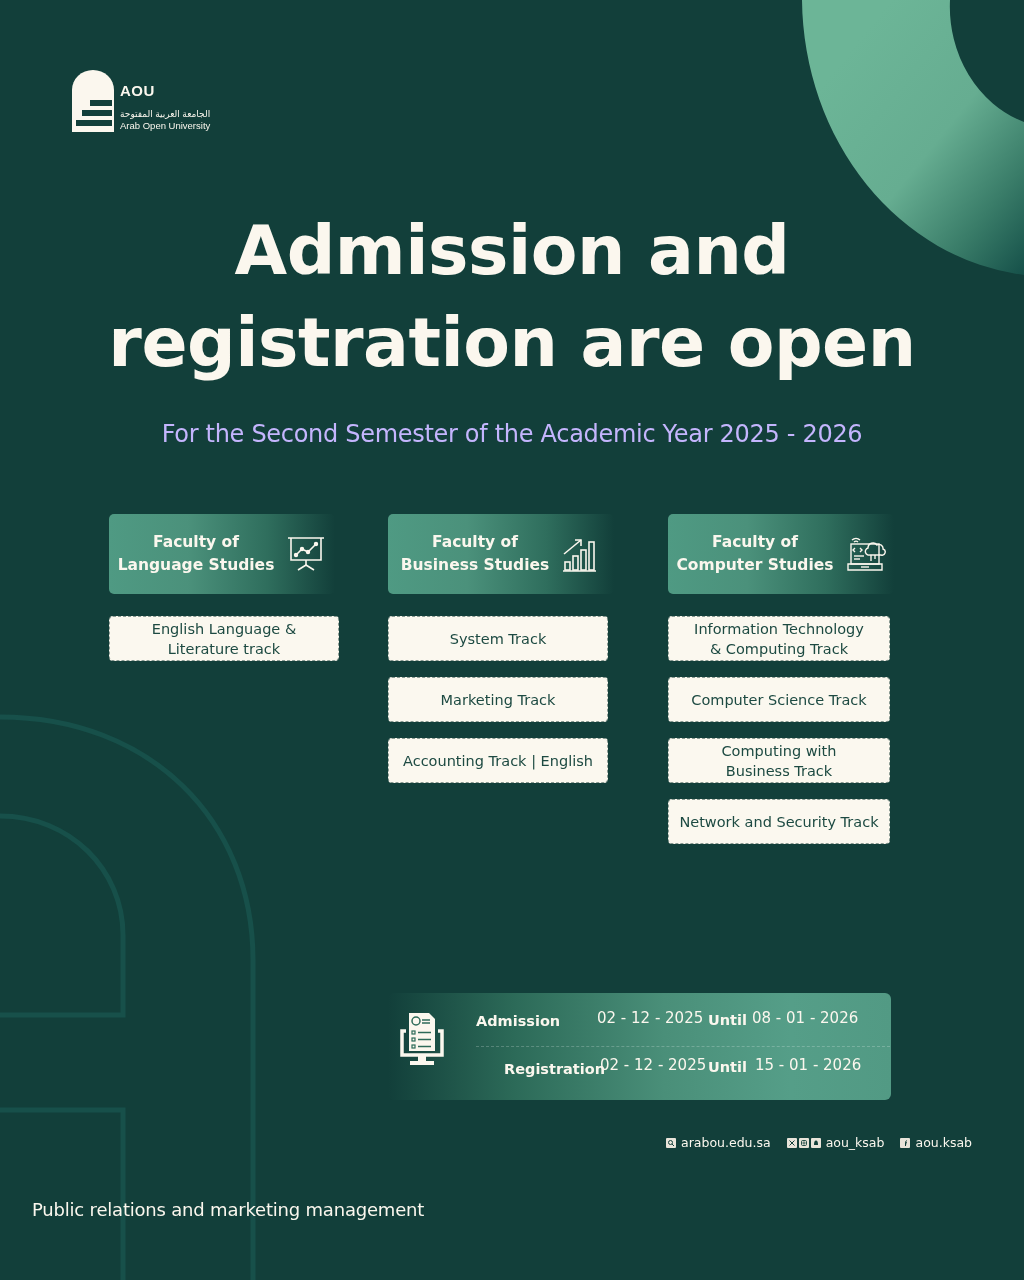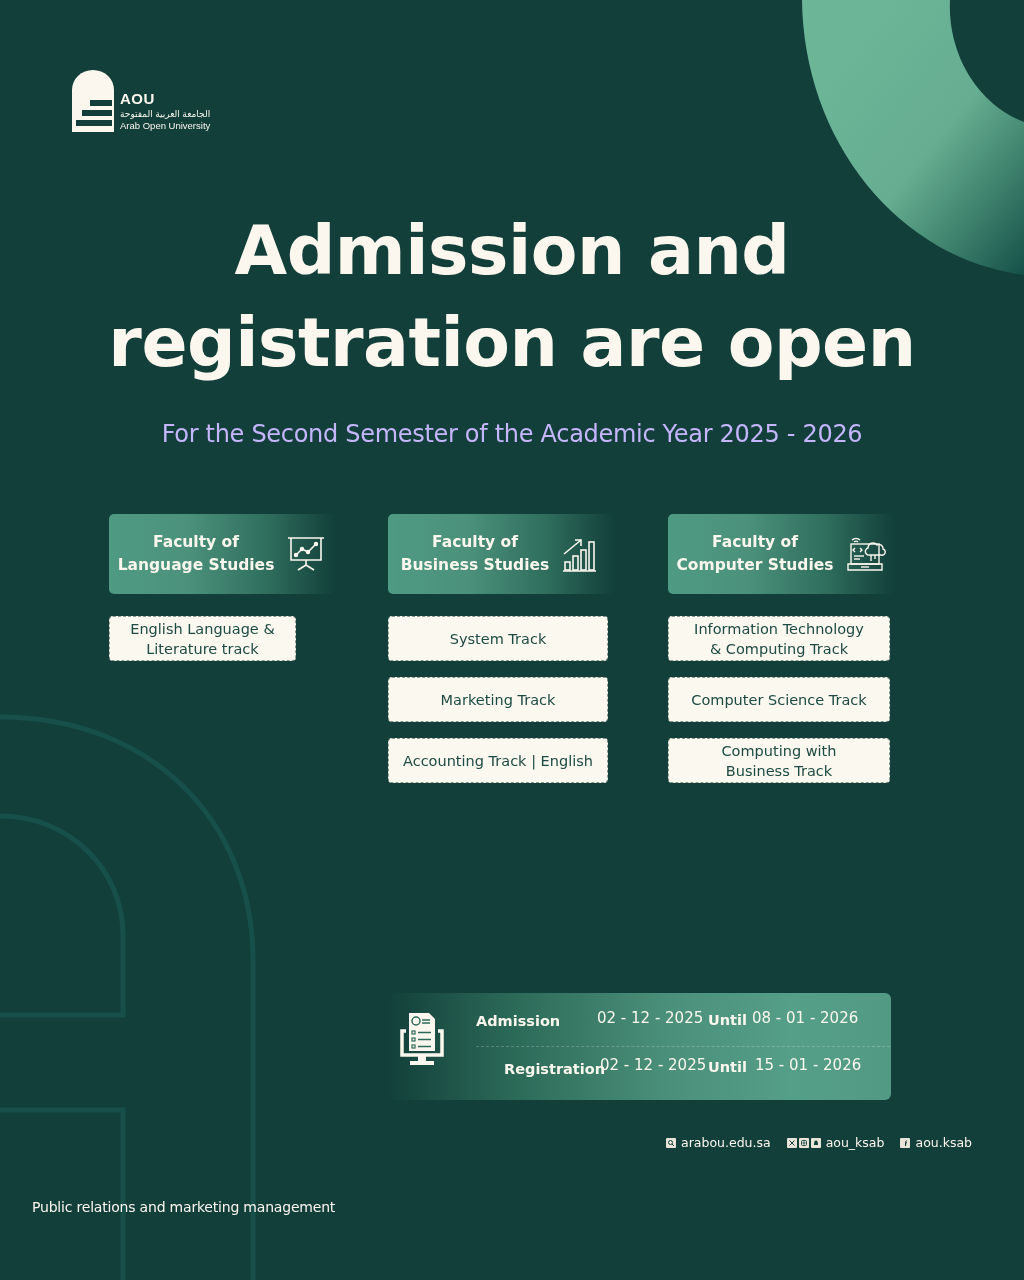--- a/index.html
+++ b/index.html
@@ -10,21 +10,21 @@
     color: #fbf7ee;
     position: relative;
   }
   .bg-deco { position: absolute; left: 0; top: 0; width: 1024px; height: 1280px; pointer-events: none; }
 
   
   .logo { position: absolute; left: 72px; top: 70px; display: flex; align-items: flex-end; gap: 6px; }
   .logo-mark { width: 42px; height: 62px; }
   .logo-text { display: flex; flex-direction: column; line-height: 1; margin-bottom: 2px; }
   .logo-abbr { font-weight: 700; font-size: 15px; letter-spacing: 0.5px; color: #fbf7ee; }
-  .logo-ar { font-size: 9px; color: #fbf7ee; margin-top: 4px; direction: rtl; text-align: left; }
+  .logo-ar { font-size: 9px; color: #fbf7ee; margin-top: 12px; direction: rtl; text-align: left; }
   .logo-en { font-size: 9.5px; color: #fbf7ee; margin-top: 2px; }
 
   
   .title {
     position: absolute; left: 0; top: 205px; width: 1024px; text-align: center;
     font-family: "DejaVu Sans", sans-serif; font-weight: 700;
     font-size: 68px; line-height: 92px; color: #fbf7ee; letter-spacing: -0.5px;
   }
   .subtitle {
     position: absolute; left: 0; top: 420px; width: 1024px; text-align: center;
@@ -42,21 +42,21 @@
     display: flex; align-items: center; justify-content: center; gap: 12px; padding: 16px 8px;
     position: relative;
   }
   .fac-title {
     font-family: "DejaVu Sans", sans-serif; font-weight: 700; font-size: 15.5px; line-height: 23px;
     text-align: center; color: #fbf7ee; white-space: pre-line;
   }
   .fac-icon { width: 40px; height: 40px; flex: none; }
   .tracks { margin-top: 22px; display: flex; flex-direction: column; gap: 16px; }
   .track {
-    height: 45px; width: 187px; border-radius: 4px;
+    height: 45px; width: 230px; border-radius: 4px;
     background: #fbf8ef; border: 1px dashed #8a9a92;
     color: #1d4a42; font-family: "DejaVu Sans", sans-serif; font-size: 14.5px; line-height: 20px;
     display: flex; align-items: center; justify-content: center; text-align: center; white-space: pre-line;
     padding: 0 6px;
   }
   .c2 .track { width: 220px; }
   .c3 .track { width: 222px; }
 
   
   .dates {
@@ -68,21 +68,21 @@
   .drow.r1 { top: 1009px; }
   .drow.r2 { top: 1057px; }
   .dlabel { font-family: "DejaVu Sans", sans-serif; font-weight: 700; font-size: 14.5px; color: #fbf7ee; }
   .ddate { font-family: "DejaVu Sans", sans-serif; font-size: 15px; color: #fbf7ee; position: absolute; }
   .duntil { font-family: "DejaVu Sans", sans-serif; font-weight: 700; font-size: 14.5px; color: #fbf7ee; position: absolute; text-align: center; }
   .ddiv { position: absolute; left: 476px; top: 1046px; width: 414px; border-top: 1px dashed rgba(255,255,255,0.22); }
 
   
   .footer-left {
     position: absolute; left: 32px; top: 1199px;
-    font-family: "DejaVu Sans", sans-serif; font-size: 14px; color: #fbf7ee; letter-spacing: -0.2px;
+    font-family: "DejaVu Sans", sans-serif; font-size: 18px; color: #fbf7ee; letter-spacing: -0.2px;
   }
   .footer-right { position: absolute; left: 666px; top: 1135px; display: flex; align-items: center; gap: 5px; font-family: "DejaVu Sans", sans-serif; font-size: 12.5px; color: #fbf7ee; }
   .sq { width: 10px; height: 10px; background: #e8e4da; border-radius: 1px; display: inline-flex; align-items: center; justify-content: center; }
   .sq svg { width: 8px; height: 8px; }
   .gap8 { width: 6px; }
 </style>
 </head>
 <body>
 
 <svg class="bg-deco" viewBox="0 0 1024 1280">
@@ -182,20 +182,21 @@
         <line x1="29" y1="21" x2="29" y2="25"></line>
       <path d="M6 6 a6 6 0 0 1 8 0 M8 8 a3 3 0 0 1 4 0"></path>
     </svg>
   </div>
   <div class="tracks">
     <div class="track">Information Technology
 &amp; Computing Track</div>
     <div class="track">Computer Science Track</div>
     <div class="track">Computing with
 Business Track</div>
+    <div class="track">Network and Security Track</div>
   </div>
 </div>
 
 <div class="dates">
   <svg class="dates-icon" viewBox="0 0 44 58">
     <path d="M6 20 H2 V44 H42 V20 H38" fill="none" stroke="#fbf7ee" stroke-width="3.5"></path>
     <rect x="18" y="44" width="8" height="6" fill="#fbf7ee"></rect>
     <rect x="10" y="50" width="24" height="4" fill="#fbf7ee"></rect>
     <path d="M9 2 H29 L35 8 V40 H9 Z" fill="#fbf7ee"></path>
     <circle cx="16" cy="10" r="4" fill="none" stroke="#2c6a58" stroke-width="1.5"></circle>

